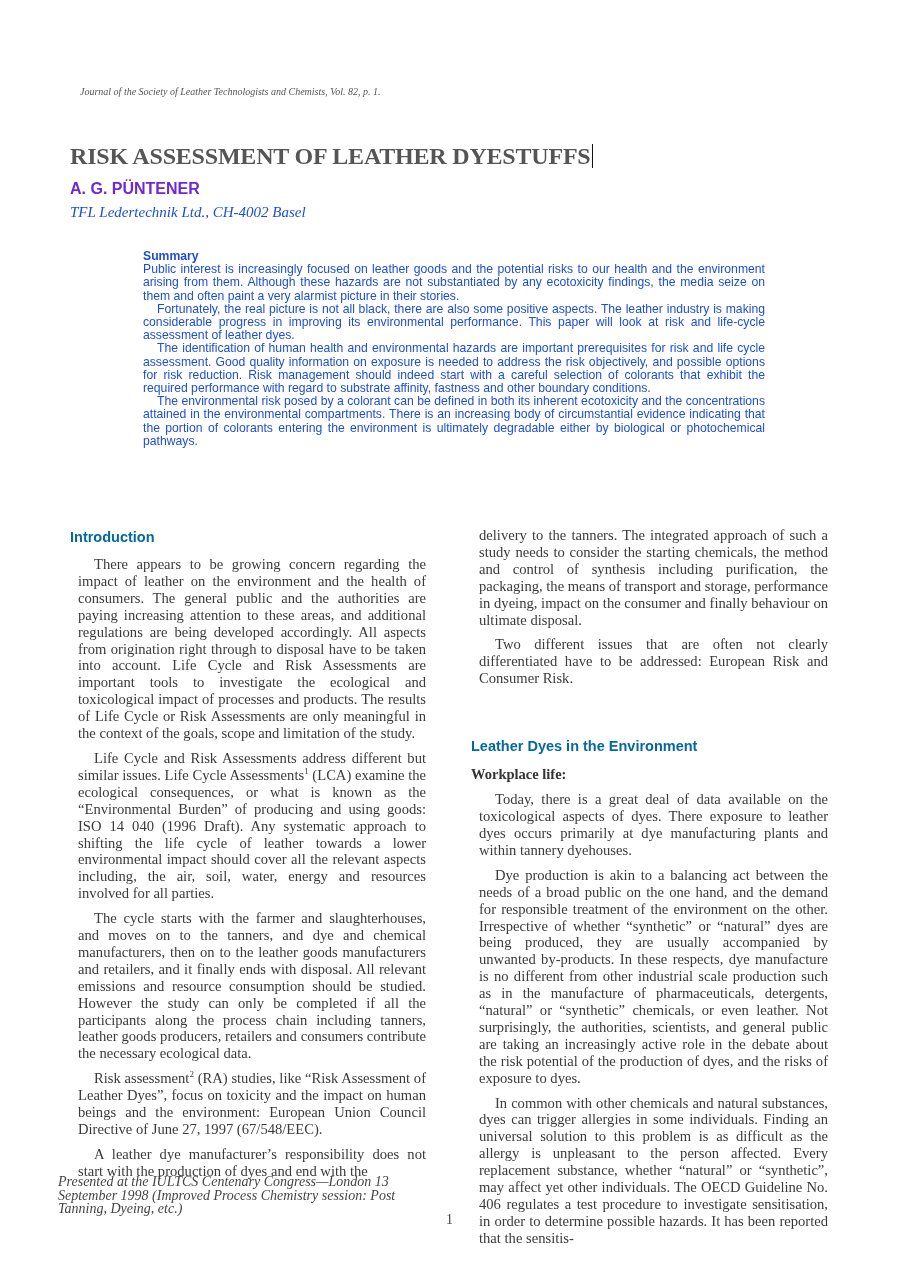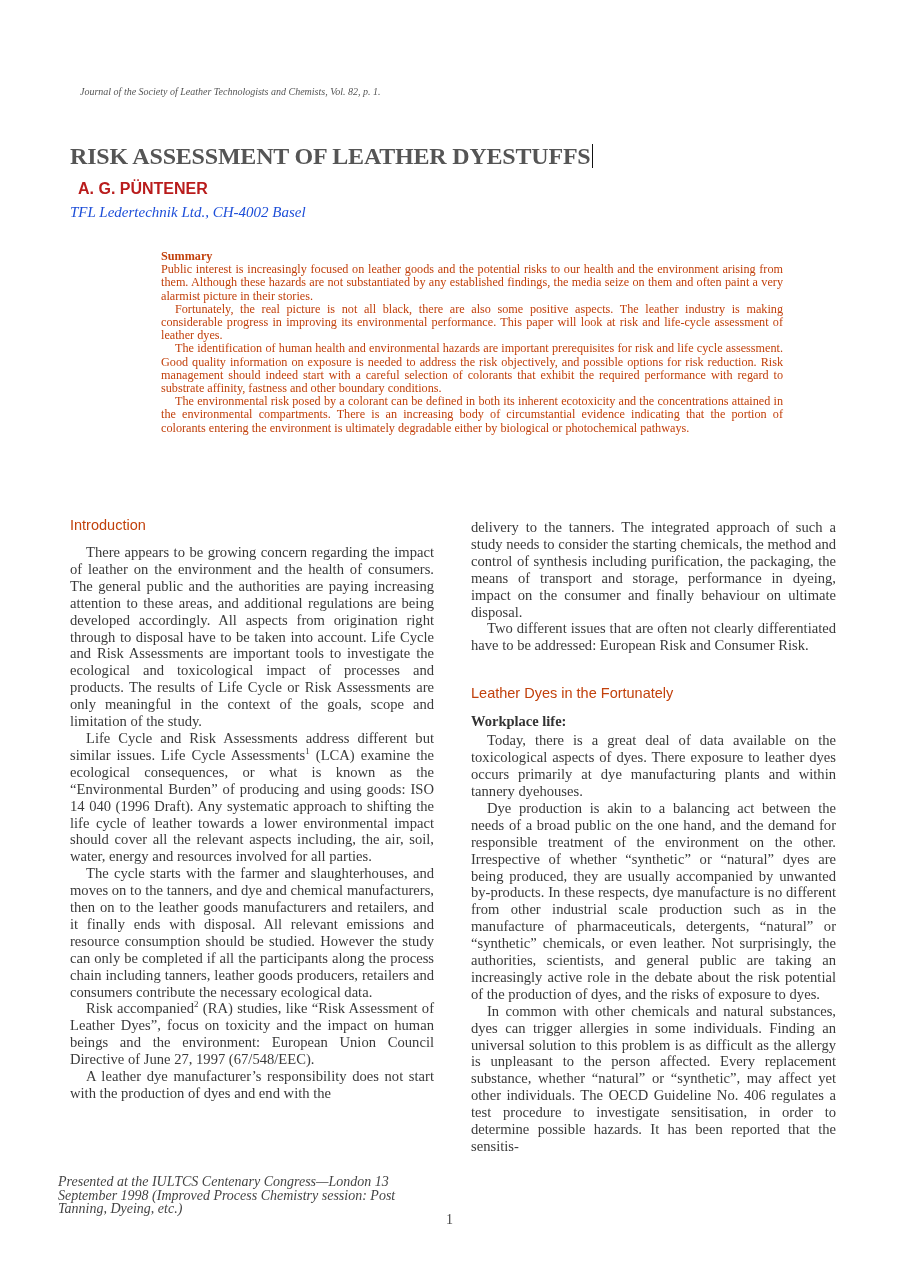--- a/index.html
+++ b/index.html
@@ -1,72 +1,72 @@
 <!DOCTYPE html>
 <html><head>
 <meta charset="utf-8">
 <style>
   html, body { margin: 0; padding: 0; background: #ffffff; }
   body { width: 904px; height: 1281px; position: relative; overflow: hidden; color: #333333; }
   .page { position: absolute; left: 0; top: 0; width: 904px; height: 1281px; }
   .running-head { position: absolute; left: 80px; top: 86px; font-family: "Liberation Serif", serif; font-style: italic; font-size: 10px; color: #555; }
   .title { position: absolute; left: 70px; top: 143px; font-family: Liberation Serif, serif; font-weight: bold; font-size: 24px; color: #555; letter-spacing: -0.2px; white-space: nowrap; }
   .title .cursor { display: inline-block; width: 1.5px; height: 24px; background: #111; vertical-align: -4px; margin-left: 1px; }
-  .author { position: absolute; left: 70px; top: 180px; font-family: "Liberation Sans", sans-serif; font-weight: bold; font-size: 16px; color: #b91c1c; margin-left: 8px; }
+  .author { position: absolute; left: 70px; top: 180px; font-family: "Liberation Sans", sans-serif; font-weight: bold; font-size: 16px; color: #6d28d9; }
   .affil { position: absolute; left: 70px; top: 204px; font-family: "Liberation Serif", serif; font-style: italic; font-size: 15px; color: #1d4ed8; }
-  .summary { position: absolute; left: 161px; top: 250px; width: 622px; font-family: Liberation Serif, serif; font-size: 12.2px; line-height: 13.2px; color: #c2410c; text-align: justify; }
+  .summary { position: absolute; left: 143px; top: 250px; width: 622px; font-family: Liberation Sans, sans-serif; font-size: 12.2px; line-height: 13.2px; color: #1d4ed8; text-align: justify; }
   .summary h3 { margin: 0; font-size: 12.2px; font-weight: bold; }
   .summary p { margin: 0; text-indent: 0; }
   .summary p.ind { text-indent: 14px; }
   .col { position: absolute; font-family: "Liberation Serif", serif; font-size: 14.6px; line-height: 16.9px; color: #3a3a3a; text-align: justify; }
   .col-left { left: 70px; top: 516px; width: 364px; }
   .col-right { left: 471px; top: 519px; width: 365px; }
-  .col p { margin: 0; text-indent: 16px; }
+  .col p { margin: 8px; text-indent: 16px; }
   .col p.noind { text-indent: 0; }
-  .sec-head { font-family: "Liberation Sans", sans-serif; font-weight: normal; font-size: 14.5px; color: #c2410c; margin: 0 0 10px 0; line-height: 18px; }
+  .sec-head { font-family: "Liberation Sans", sans-serif; font-weight: bold; font-size: 14.5px; color: #0369a1; margin: 12px 0 10px 0; line-height: 18px; }
   .sub-head { font-family: "Liberation Serif", serif; font-weight: bold; font-size: 14.5px; color: #333; margin: 0 0 2px 0; line-height: 18px; }
   .gap-right { height: 30px; }
   .footnote { position: absolute; left: 58px; top: 1175px; width: 370px; font-family: "Liberation Serif", serif; font-size: 14px; line-height: 13.5px; color: #444; font-style: italic; }
   .page-number { position: absolute; left: 446px; top: 1212px; font-family: "Liberation Serif", serif; font-size: 14px; color: #444; }
   sup { font-size: 9px; line-height: 0; vertical-align: super; }
 </style>
 </head>
 <body>
 
 <div class="page">
 
   <div class="running-head">Journal of the Society of Leather Technologists and Chemists, Vol. 82, p. 1.</div>
 
   <div class="title"><span>RISK ASSESSMENT OF LEATHER DYESTUFFS</span><span class="cursor"></span></div>
 
   <div class="author">A. G. PÜNTENER</div>
   <div class="affil">TFL Ledertechnik Ltd., CH-4002 Basel</div>
 
   <div class="summary">
     <h3>Summary</h3>
-    <p>Public interest is increasingly focused on leather goods and the potential risks to our health and the environment arising from them. Although these hazards are not substantiated by any established findings, the media seize on them and often paint a very alarmist picture in their stories.</p>
+    <p>Public interest is increasingly focused on leather goods and the potential risks to our health and the environment arising from them. Although these hazards are not substantiated by any ecotoxicity findings, the media seize on them and often paint a very alarmist picture in their stories.</p>
     <p class="ind">Fortunately, the real picture is not all black, there are also some positive aspects. The leather industry is making considerable progress in improving its environmental performance. This paper will look at risk and life-cycle assessment of leather dyes.</p>
     <p class="ind">The identification of human health and environmental hazards are important prerequisites for risk and life cycle assessment. Good quality information on exposure is needed to address the risk objectively, and possible options for risk reduction. Risk management should indeed start with a careful selection of colorants that exhibit the required performance with regard to substrate affinity, fastness and other boundary conditions.</p>
     <p class="ind">The environmental risk posed by a colorant can be defined in both its inherent ecotoxicity and the concentrations attained in the environmental compartments. There is an increasing body of circumstantial evidence indicating that the portion of colorants entering the environment is ultimately degradable either by biological or photochemical pathways.</p>
   </div>
 
   <div class="col col-left">
     <div class="sec-head">Introduction</div>
     <p>There appears to be growing concern regarding the impact of leather on the environment and the health of consumers. The general public and the authorities are paying increasing attention to these areas, and additional regulations are being developed accordingly. All aspects from origination right through to disposal have to be taken into account. Life Cycle and Risk Assessments are important tools to investigate the ecological and toxicological impact of processes and products. The results of Life Cycle or Risk Assessments are only meaningful in the context of the goals, scope and limitation of the study.</p>
     <p><span>Life Cycle and Risk Assessments address different but similar issues. Life Cycle Assessments</span><sup>1</sup><span> (LCA) examine the ecological consequences, or what is known as the “Environmental Burden” of producing and using goods: ISO 14 040 (1996 Draft). Any systematic approach to shifting the life cycle of leather towards a lower environmental impact should cover all the relevant aspects including, the air, soil, water, energy and resources involved for all parties.</span></p>
     <p>The cycle starts with the farmer and slaughterhouses, and moves on to the tanners, and dye and chemical manufacturers, then on to the leather goods manufacturers and retailers, and it finally ends with disposal. All relevant emissions and resource consumption should be studied. However the study can only be completed if all the participants along the process chain including tanners, leather goods producers, retailers and consumers contribute the necessary ecological data.</p>
-    <p><span>Risk accompanied</span><sup>2</sup><span> (RA) studies, like “Risk Assessment of Leather Dyes”, focus on toxicity and the impact on human beings and the environment: European Union Council Directive of June 27, 1997 (67/548/EEC).</span></p>
+    <p><span>Risk assessment</span><sup>2</sup><span> (RA) studies, like “Risk Assessment of Leather Dyes”, focus on toxicity and the impact on human beings and the environment: European Union Council Directive of June 27, 1997 (67/548/EEC).</span></p>
     <p>A leather dye manufacturer’s responsibility does not start with the production of dyes and end with the</p>
   </div>
 
   <div class="col col-right">
     <p class="noind">delivery to the tanners. The integrated approach of such a study needs to consider the starting chemicals, the method and control of synthesis including purification, the packaging, the means of transport and storage, performance in dyeing, impact on the consumer and finally behaviour on ultimate disposal.</p>
     <p>Two different issues that are often not clearly differentiated have to be addressed: European Risk and Consumer Risk.</p>
     <div class="gap-right"></div>
-    <div class="sec-head">Leather Dyes in the Fortunately</div>
+    <div class="sec-head">Leather Dyes in the Environment</div>
     <div class="sub-head">Workplace life:</div>
     <p>Today, there is a great deal of data available on the toxicological aspects of dyes. There exposure to leather dyes occurs primarily at dye manufacturing plants and within tannery dyehouses.</p>
     <p>Dye production is akin to a balancing act between the needs of a broad public on the one hand, and the demand for responsible treatment of the environment on the other. Irrespective of whether “synthetic” or “natural” dyes are being produced, they are usually accompanied by unwanted by-products. In these respects, dye manufacture is no different from other industrial scale production such as in the manufacture of pharmaceuticals, detergents, “natural” or “synthetic” chemicals, or even leather. Not surprisingly, the authorities, scientists, and general public are taking an increasingly active role in the debate about the risk potential of the production of dyes, and the risks of exposure to dyes.</p>
     <p>In common with other chemicals and natural substances, dyes can trigger allergies in some individuals. Finding an universal solution to this problem is as difficult as the allergy is unpleasant to the person affected. Every replacement substance, whether “natural” or “synthetic”, may affect yet other individuals. The OECD Guideline No. 406 regulates a test procedure to investigate sensitisation, in order to determine possible hazards. It has been reported that the sensitis-</p>
   </div>
 
   <div class="footnote">Presented at the IULTCS Centenary Congress—London 13 September 1998 (Improved Process Chemistry session: Post Tanning, Dyeing, etc.)</div>
 
   <div class="page-number">1</div>
 </div>

